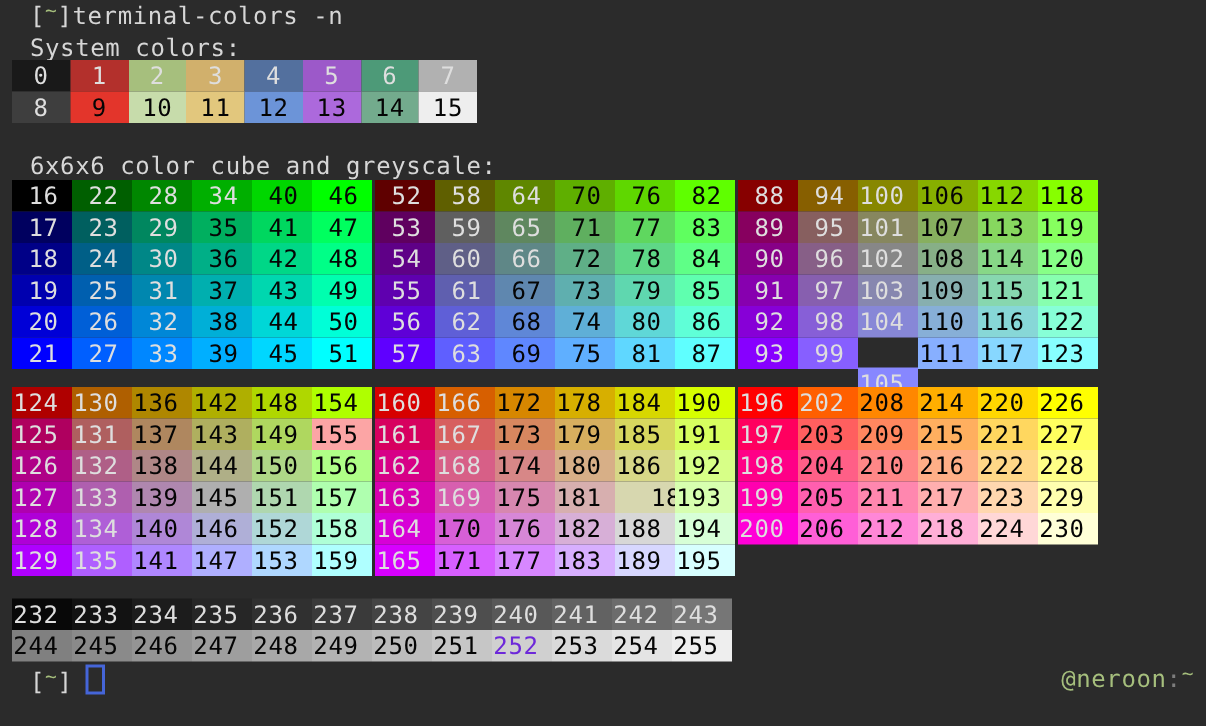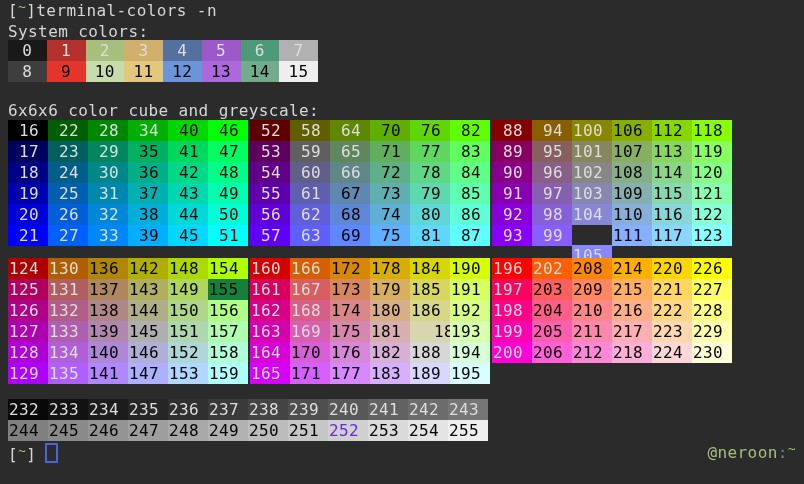--- a/index.html
+++ b/index.html
@@ -2,21 +2,21 @@
 <html><head>
 <meta charset="utf-8">
 <style>
   html,body{margin:0;padding:0;}
   body{
     width:804px;height:484px;overflow:hidden;position:relative;
     background:#2b2b2b;
     font-family:"DejaVu Sans Mono","Liberation Mono",monospace;
     font-size:16px;letter-spacing:.4px;color:#d6d6d6;
   }
-  .line{position:absolute;left:8px;height:20px;line-height:20px;white-space:pre;}
+  .line{position:absolute;left:20px;height:20px;line-height:20px;white-space:pre;}
   .tilde{position:relative;top:-5px;font-size:13px;}
   .green{color:#a6bf7d;}
   .dim{color:#7d7d7d;}
   .grid{position:absolute;left:8px;}
   .row{display:flex;}
   .cell{
     height:21px;line-height:21px;box-sizing:border-box;
     text-align:right;padding-right:9px;white-space:pre;
   }
   .cell.sys{width:38.75px;text-align:center;padding-right:0;}
@@ -221,21 +221,21 @@
         <div class="cell cube" style="background: rgb(175, 175, 0); color: rgb(5, 5, 5);">142</div>
         <div class="cell cube" style="background: rgb(175, 215, 0); color: rgb(5, 5, 5);">148</div>
         <div class="cell cube" style="background: rgb(175, 255, 0); color: rgb(5, 5, 5);">154</div>
       </div>
       <div class="row">
         <div class="cell cube" style="background: rgb(175, 0, 95); color: rgb(222, 222, 222);">125</div>
         <div class="cell cube" style="background: rgb(175, 95, 95); color: rgb(222, 222, 222);">131</div>
         <div class="cell cube" style="background: rgb(175, 135, 95); color: rgb(5, 5, 5);">137</div>
         <div class="cell cube" style="background: rgb(175, 175, 95); color: rgb(5, 5, 5);">143</div>
         <div class="cell cube" style="background: rgb(175, 215, 95); color: rgb(5, 5, 5);">149</div>
-        <div class="cell cube" style="background: #15803d; color: rgb(5, 5, 5); text-align: center;">155</div>
+        <div class="cell cube" style="background: #fca5a5; color: rgb(5, 5, 5);">155</div>
       </div>
       <div class="row">
         <div class="cell cube" style="background: rgb(175, 0, 135); color: rgb(222, 222, 222);">126</div>
         <div class="cell cube" style="background: rgb(175, 95, 135); color: rgb(222, 222, 222);">132</div>
         <div class="cell cube" style="background: rgb(175, 135, 135); color: rgb(5, 5, 5);">138</div>
         <div class="cell cube" style="background: rgb(175, 175, 135); color: rgb(5, 5, 5);">144</div>
         <div class="cell cube" style="background: rgb(175, 215, 135); color: rgb(5, 5, 5);">150</div>
         <div class="cell cube" style="background: rgb(175, 255, 135); color: rgb(5, 5, 5);">156</div>
       </div>
       <div class="row">

